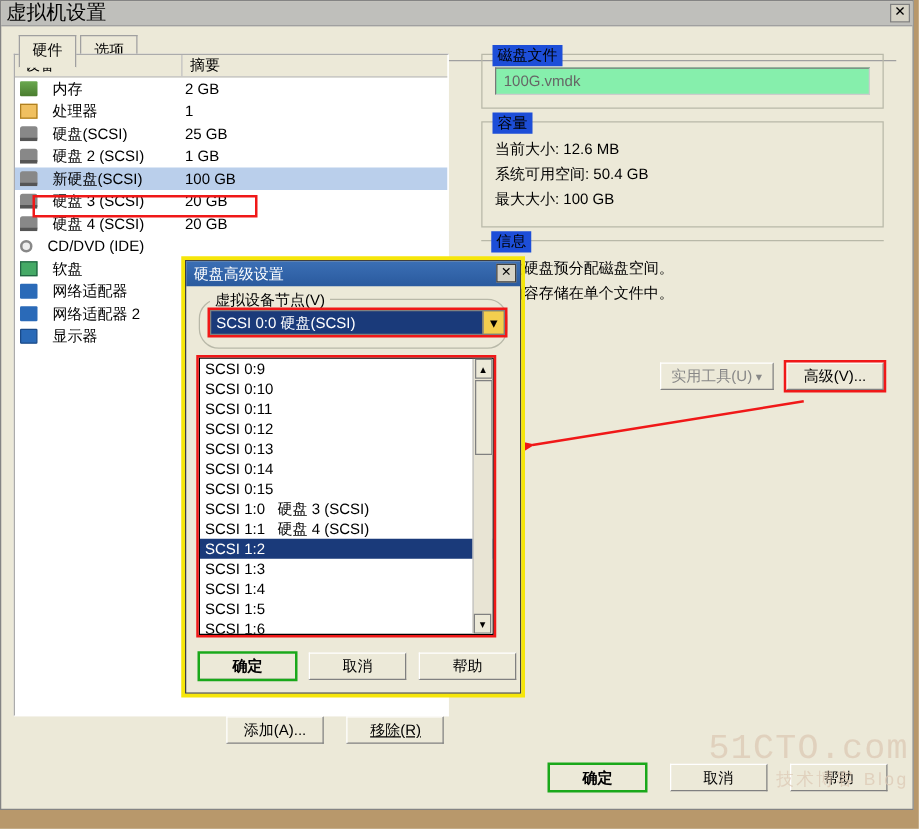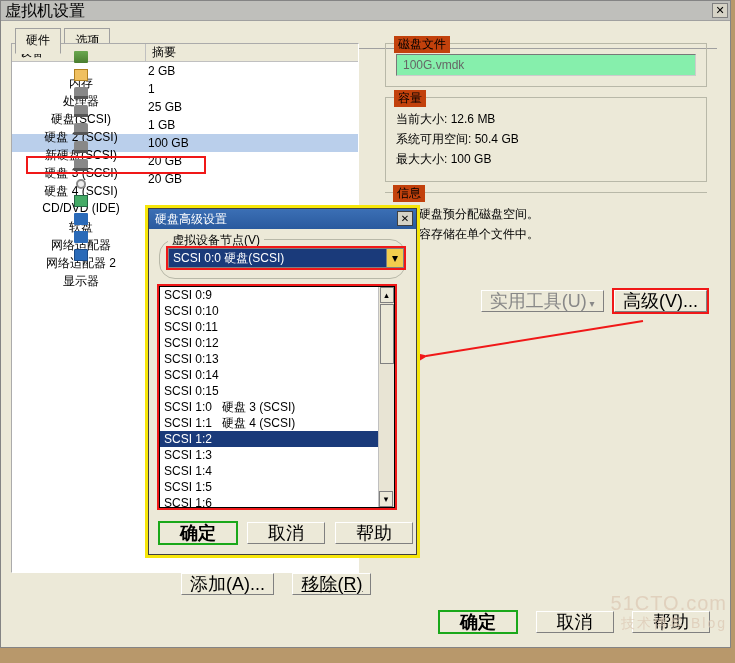--- a/index.html
+++ b/index.html
@@ -32,43 +32,43 @@
   
   
   .devtable {
     position:absolute; left:10px; top:42px; width:348px; height:530px;
     border:1px inset #fff; background:#ffffff; overflow:hidden;
   }
   .dthead { display:flex; height:18px; font-size:12px; background:#ece9d8; border-bottom:1px solid #c0c0c0;}
   .dthead .c1 { width:134px; padding-left:8px; border-right:1px solid #c0c0c0;}
   .dthead .c2 { flex:1; padding-left:6px; }
   .dtrow { display:flex; height:18px; font-size:12px; align-items:center; }
-  .dtrow .c1 { width:134px; padding-left:4px; display:flex; align-items:center; gap:12px;flex-direction:column;}
+  .dtrow .c1 { width:134px; padding-left:4px; display:flex; align-items:center; gap:12px;}
   .dtrow .c2 { flex:1; padding-left:2px;}
   .dtrow.sel { background:#bacfeb; }
   .ic { width:14px; height:12px; display:inline-block; }
   .ic-mem { background:linear-gradient(#6aa84f,#4a7d2f); border-radius:1px; }
   .ic-cpu { background:#f0c060; border:1px solid #b08020;}
   .ic-disk { background:#888; border-radius:2px 2px 0 0; border-bottom:3px solid #555;}
   .ic-cd { border:2px solid #888; border-radius:50%; width:10px; height:10px; background:#eee;}
   .ic-floppy { background:#4a6; border:1px solid #264;}
   .ic-net { background:#2a6ab8; border-radius:1px;}
   .ic-display { background:#2a6ab8; border:1px solid #1a4a88; border-radius:1px;}
 
   .redbox1 { position:absolute; border:2px solid #f01818; pointer-events:none; z-index:3;}
 
   
   .rpanel { position:absolute; left:384px; top:42px; width:322px; }
   .fieldset { border:1px solid #b8b8a8; margin-bottom:10px; padding:10px; font-size:12px; position:relative;}
-  .fieldset .legend { position:absolute; top:-8px; left:8px; background:#c2410c; padding:0 4px;}
+  .fieldset .legend { position:absolute; top:-8px; left:8px; background:#1d4ed8; padding:0 4px;}
   .diskfile { border:1px inset #ccc; background:#86efac; padding:3px 6px; font-size:12px; height:22px; color:#666;}
   .caprow { margin:3px 0; }
   .toolrow { margin-top:260px; text-align:right;}
   .winbtn {
-    display:inline-block; min-width:78px; height:22px; font-size:18px;
+    display:inline-block; min-width:78px; height:22px; font-size:12px;
     background:#ece9d8; border:1px solid #808080; border-top-color:#fff; border-left-color:#fff;
     text-align:center; line-height:20px; padding:0 8px; cursor:default;
   }
   .winbtn.drop::after{ content:" ▾"; font-size:10px;}
   .greenbox { outline:2px solid #1aa81a; outline-offset:-1px;font-weight:bold; }
 
   
   .mainbtns { position:absolute; left:180px; bottom:14px; }
   .dlgbtns { position:absolute; right:20px; bottom:14px;}
 
@@ -110,21 +110,21 @@
   
   
   .arrow-line {
     position:absolute; z-index:4; pointer-events:none;
   }
   
   .watermark{
     position:absolute; right:8px; bottom:30px; z-index:8; pointer-events:none;
     color:rgba(220,200,180,.75); text-align:right;
   }
-  .wm-big{font-family:Liberation Sans, sans-serif;font-size:20px;letter-spacing:1px;}
+  .wm-big{font-family:Liberation Mono, monospace;font-size:28px;letter-spacing:1px;}
   .wm-small{font-size:14px;letter-spacing:2px;}
 </style>
 </head>
 <body>
 
 <div class="dialog-main">
   <div class="titlebar-main">
     <span>虚拟机设置</span>
     <span class="close-btn"></span>
   </div>

